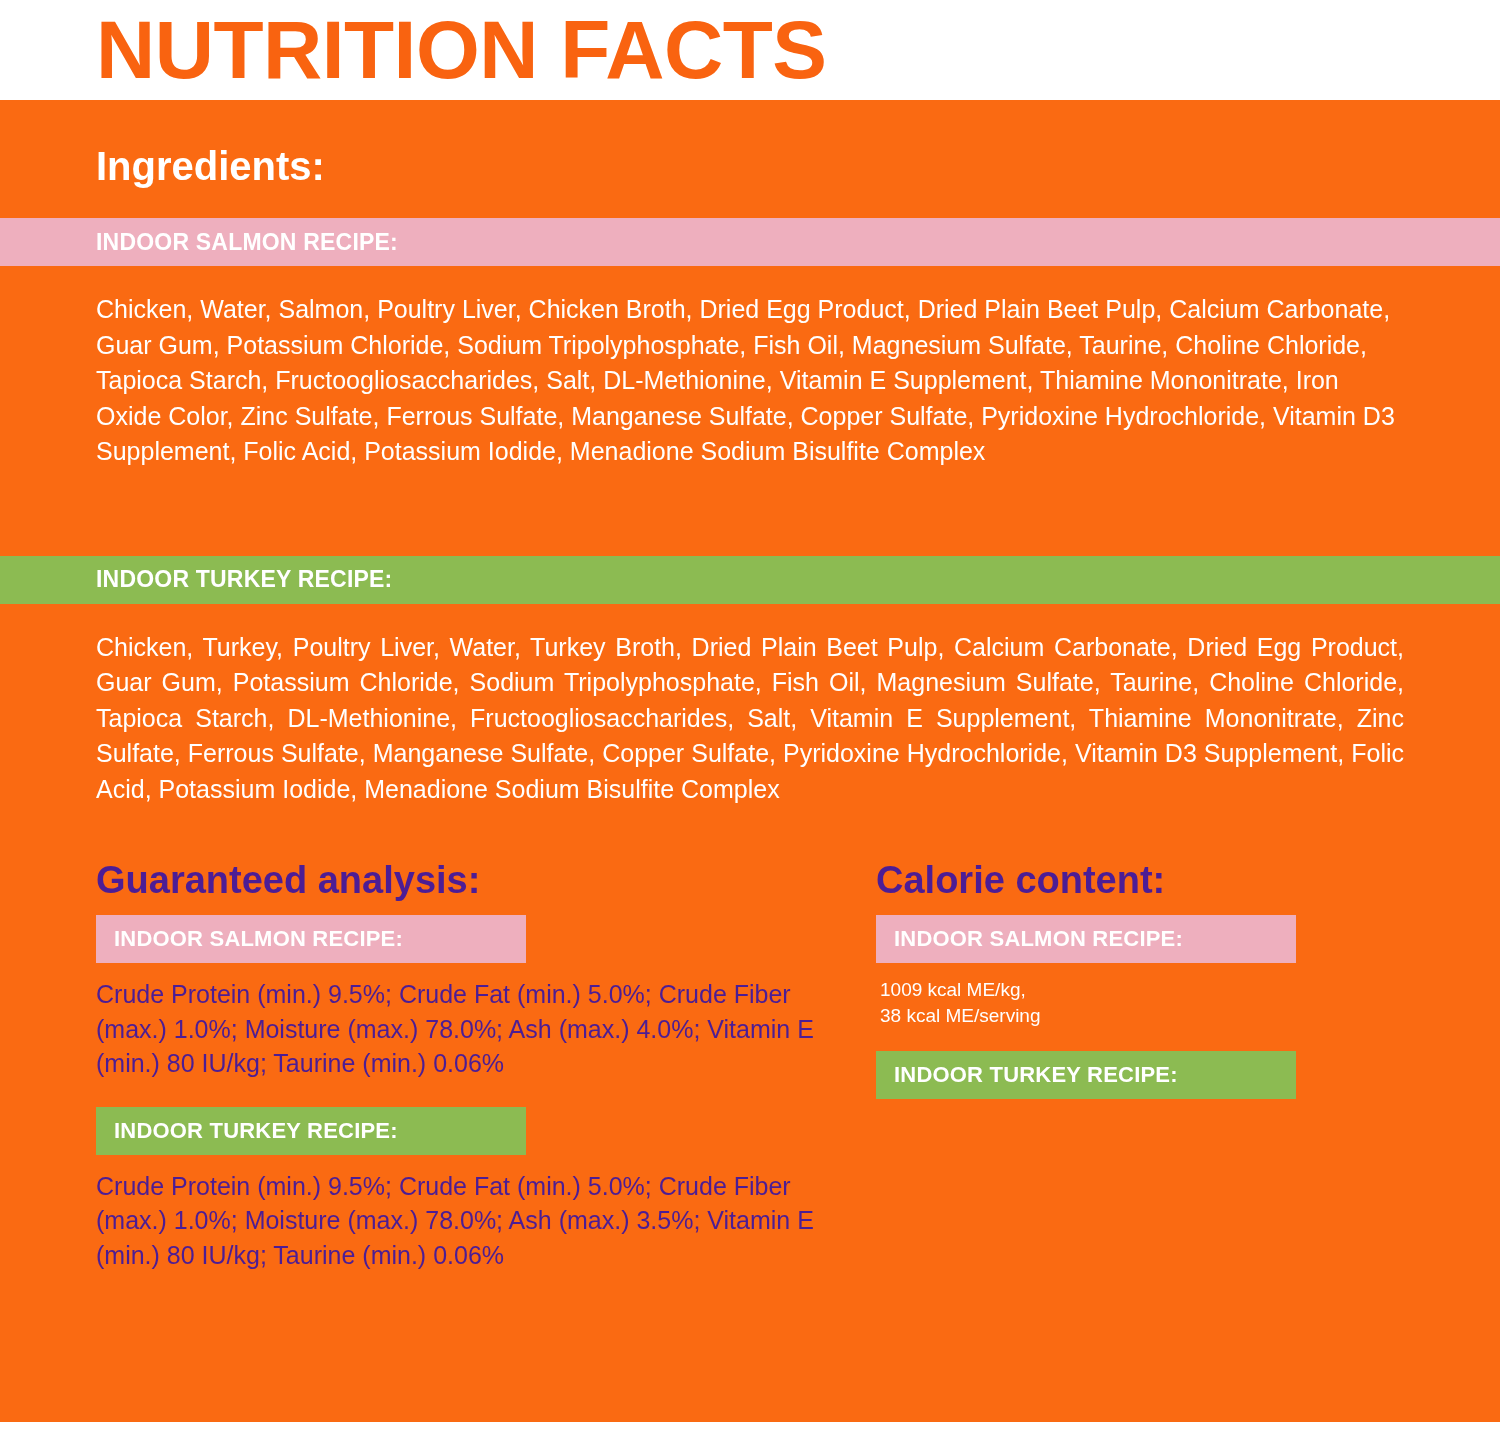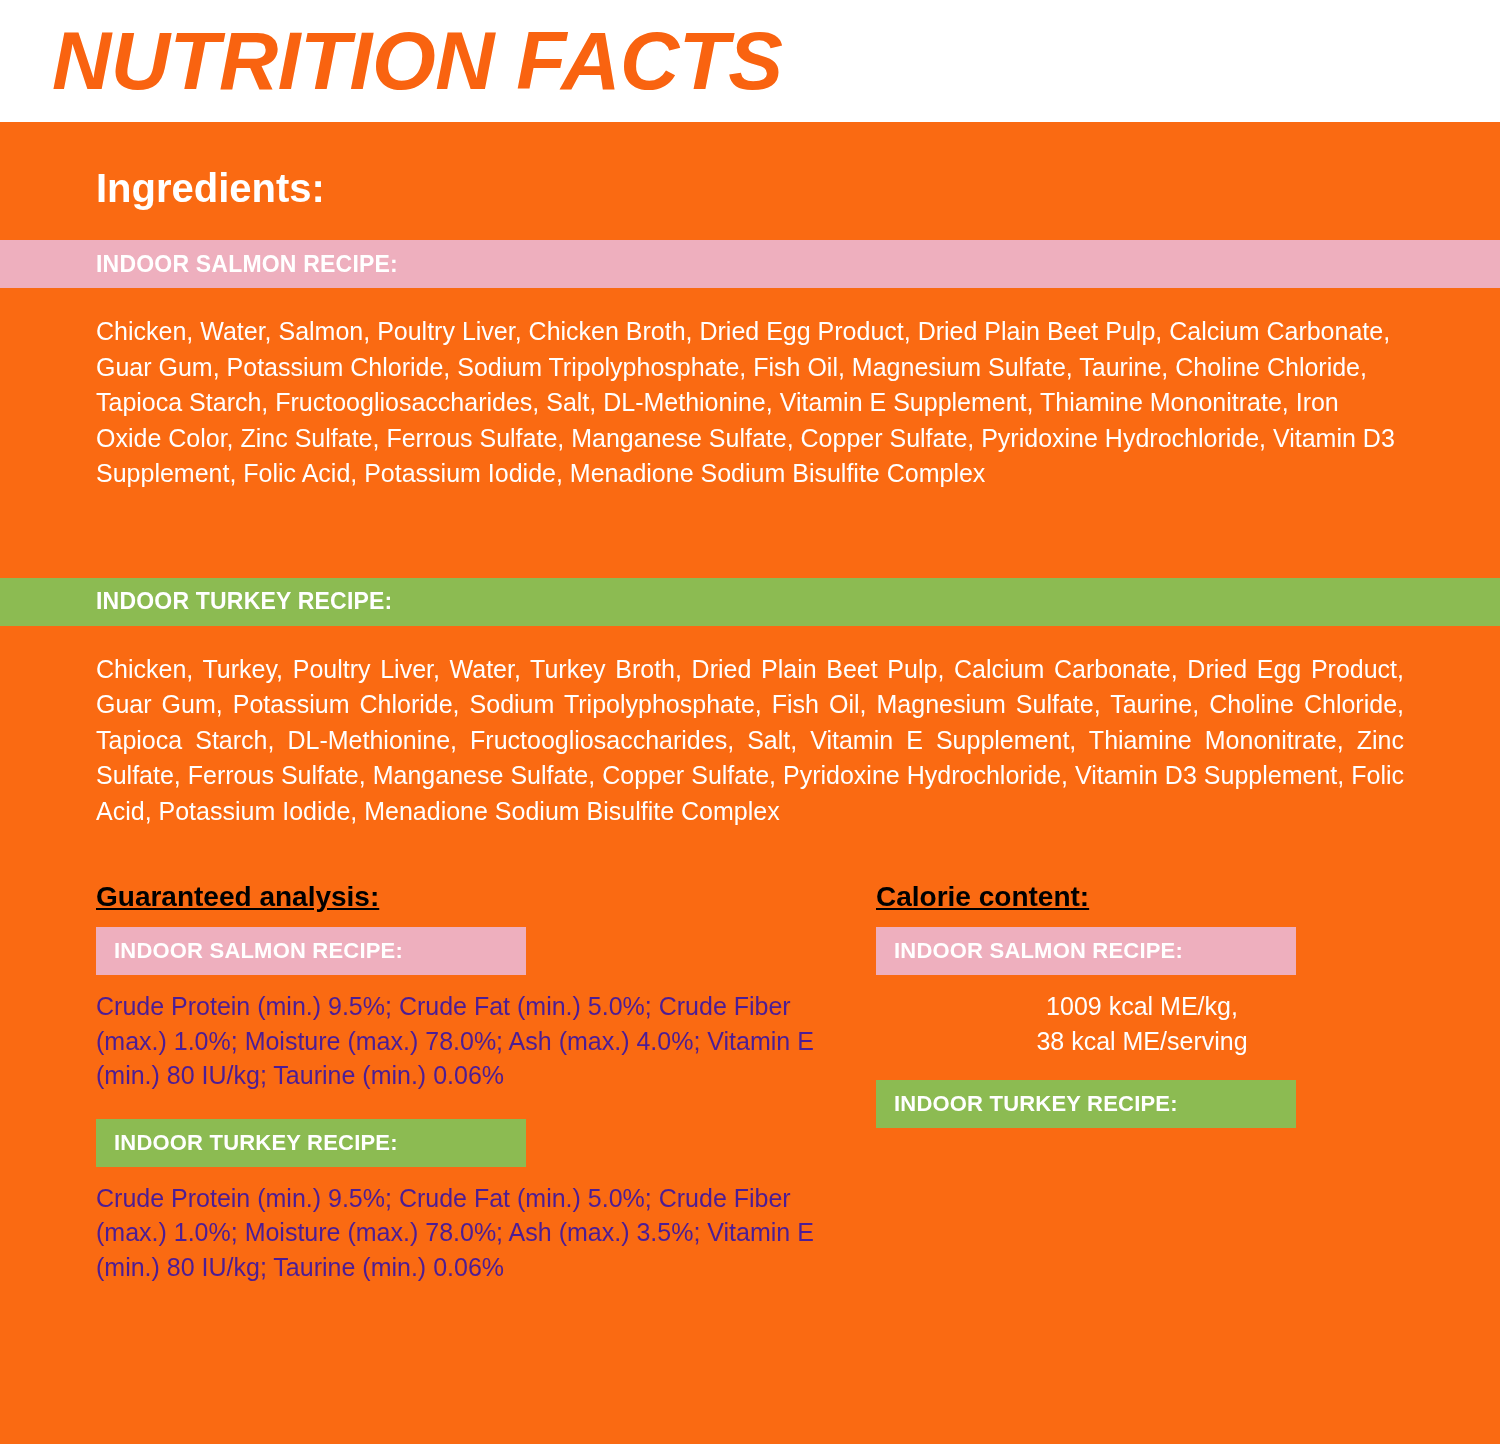--- a/index.html
+++ b/index.html
@@ -14,27 +14,26 @@
     overflow: hidden;
   }
   .page {
     position: relative;
     width: 1500px;
     height: 1444px;
     background: #ffffff;
   }
   
   .header {
-    height: 122px;
+    height: 100px;
     background: #ffffff;
     display: flex;
     align-items: center;
-    padding-left: 52px;
+    padding-left: 96px;
     box-sizing: border-box;
-    font-style: italic;
   }
   .header-title {
     color: #f96310;
     font-size: 82px;
     font-weight: bold;
     letter-spacing: -0.5px;
     line-height: 1;
     white-space: nowrap;
   }
   
@@ -84,26 +83,25 @@
   
   .columns {
     display: flex;
     padding: 0 96px 0 96px;
     box-sizing: border-box;
     margin-top: 54px;
   }
   .col-left { width: 770px; }
   .col-right { flex: 1; padding-left: 10px;}
   .col-title {
-    color: #000000;
-    font-size: 28px;
+    color: #4c1d95;
+    font-size: 38px;
     font-weight: bold;
     margin: 0 0 16px 0;
     line-height: 1;
-    text-decoration: underline;
   }
   .sub-banner {
     display: inline-block;
     font-size: 22px;
     font-weight: bold;
     color: #ffffff;
     padding: 11px 26px 11px 18px;
     box-sizing: border-box;
     letter-spacing: 0.2px;
   }
@@ -112,24 +110,23 @@
   .sub-banner.salmon.narrow { width: 420px; }
   .sub-banner.turkey.narrow { width: 420px; }
   .analysis-text {
     color: #4c1d95;
     font-size: 25px;
     line-height: 1.38;
     margin: 14px 0 26px 0;
   }
   .calorie-text {
     color: #ffffff;
-    font-size: 25px;
+    font-size: 19px;
     line-height: 1.38;
     margin: 14px 0 22px 4px;
-    text-align: center;
   }
 </style>
 </head>
 <body>
 
 <div class="page">
 
   <div class="header">
     <div class="header-title">NUTRITION FACTS</div>
   </div>

